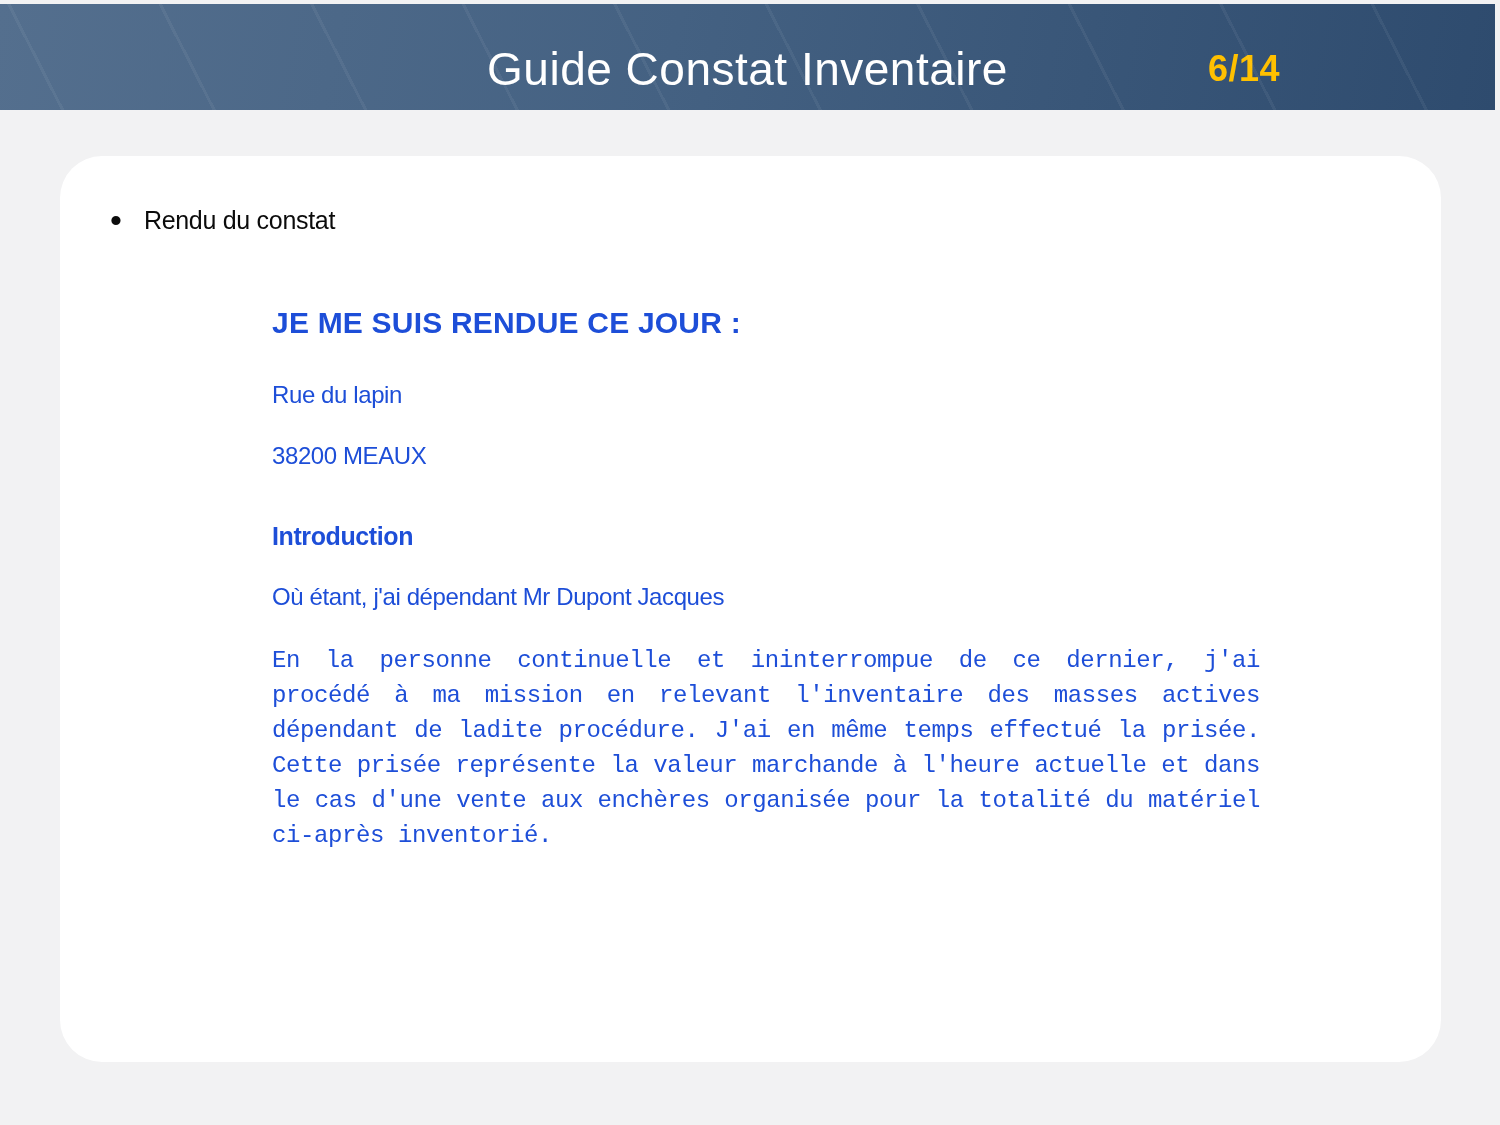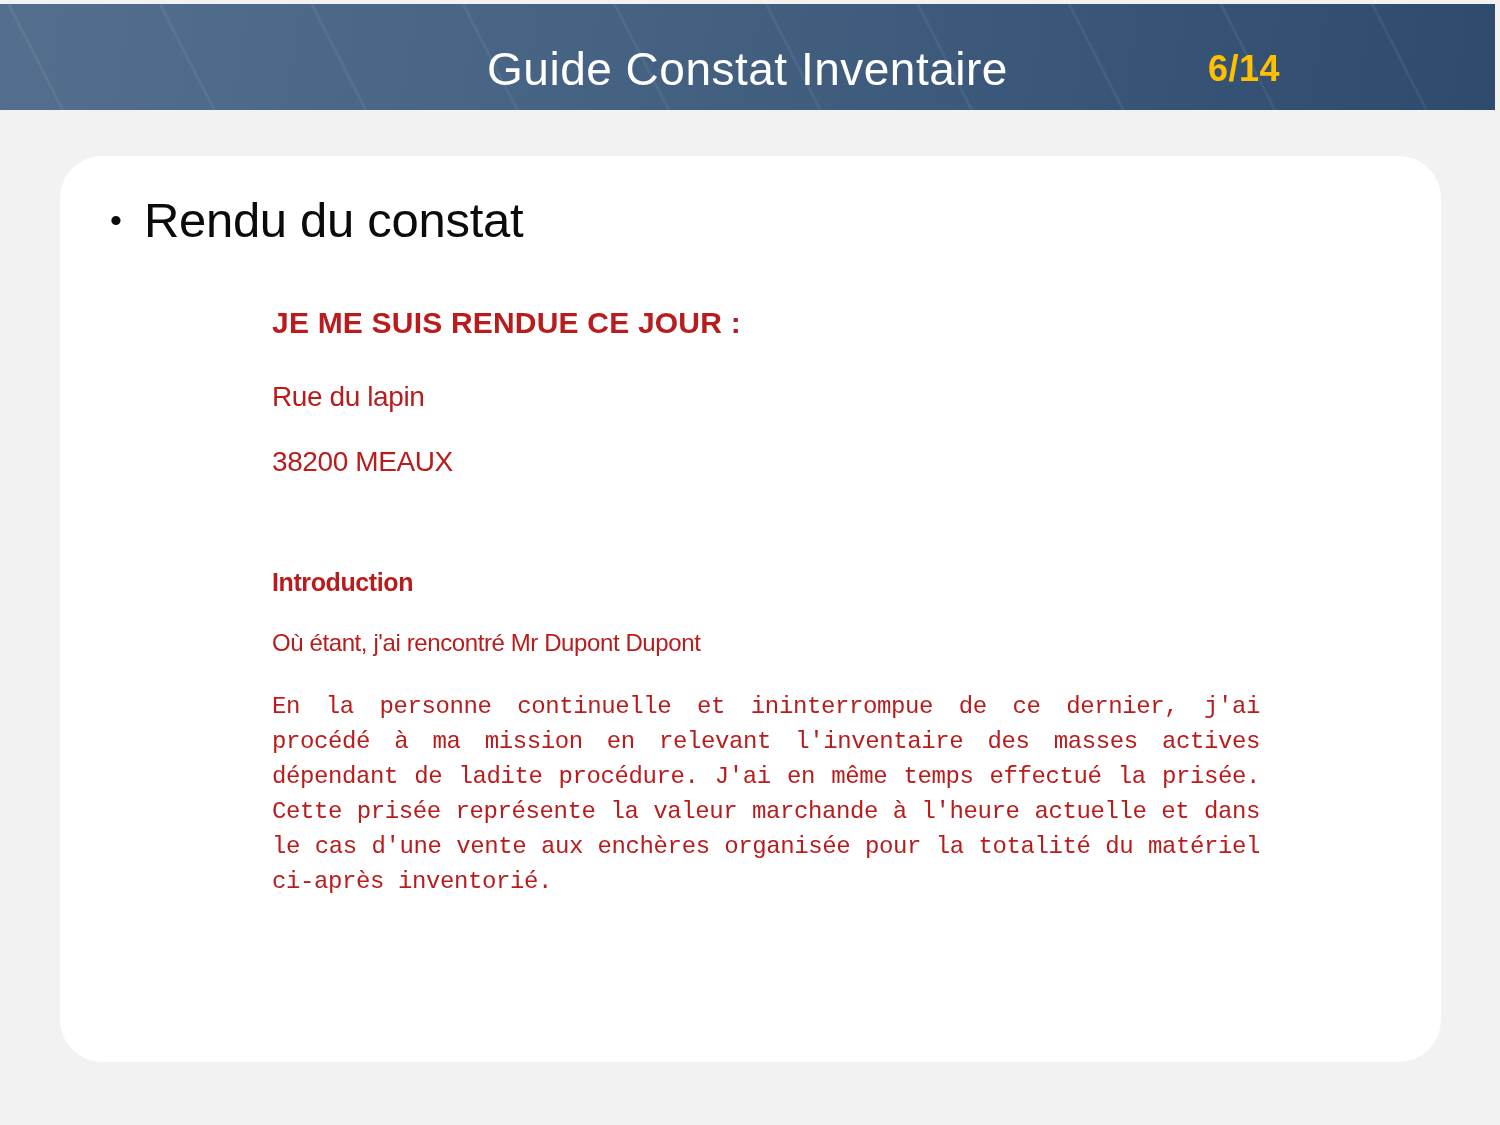--- a/index.html
+++ b/index.html
@@ -65,48 +65,48 @@
     display:flex;
     align-items:flex-start;
     color:#0b0b0b;
   }
   .bullet-glyph {
     font-size:34px;
     line-height:48px;
     margin-right:22px;
   }
   .bullet-text {
-    font-size:49px;
+    font-size:25px;
     line-height:48px;
     font-weight:400;
     letter-spacing:-0.3px;
   }
 
   
   .doc {
     position:absolute;
     left:272px; top:306px;
     width:988px;
-    color:#b91c1c;
+    color:#1d4ed8;
     letter-spacing:-0.4px;
   }
   .doc-heading {
     font-size:30px;
     font-weight:700;
     letter-spacing:0.2px;
     margin-bottom:41px;
   }
   .addr-line {
-    font-size:28px;
+    font-size:24px;
     margin-bottom:33px;
   }
   .section-heading {
     font-size:25px;
     font-weight:700;
-    margin-top:90px;
+    margin-top:52px;
     margin-bottom:28px;
   }
   .para {
     font-size:24px;
     line-height:35px;
     margin-bottom:22px;
   }
   .para.justify { text-align:justify;font-family:Liberation Mono, monospace; }
   .para.first { margin-bottom:29px; }
 </style>
@@ -126,15 +126,15 @@
 </div>
 
 <div class="doc">
   <div class="doc-heading">JE ME SUIS RENDUE CE JOUR :</div>
 
   <div class="addr-line">Rue du lapin</div>
   <div class="addr-line">38200 MEAUX</div>
 
   <div class="section-heading">Introduction</div>
 
-  <div class="para first">Où étant, j'ai rencontré Mr Dupont Dupont</div>
+  <div class="para first">Où étant, j'ai dépendant Mr Dupont Jacques</div>
   <div class="para justify">En la personne continuelle et ininterrompue de ce dernier, j'ai procédé à ma mission en relevant l'inventaire des masses actives dépendant de ladite procédure. J'ai en même temps effectué la prisée. Cette prisée représente la valeur marchande à l'heure actuelle et dans le cas d'une vente aux enchères organisée pour la totalité du matériel ci-après inventorié.</div>
 </div>
 
 </body></html>

